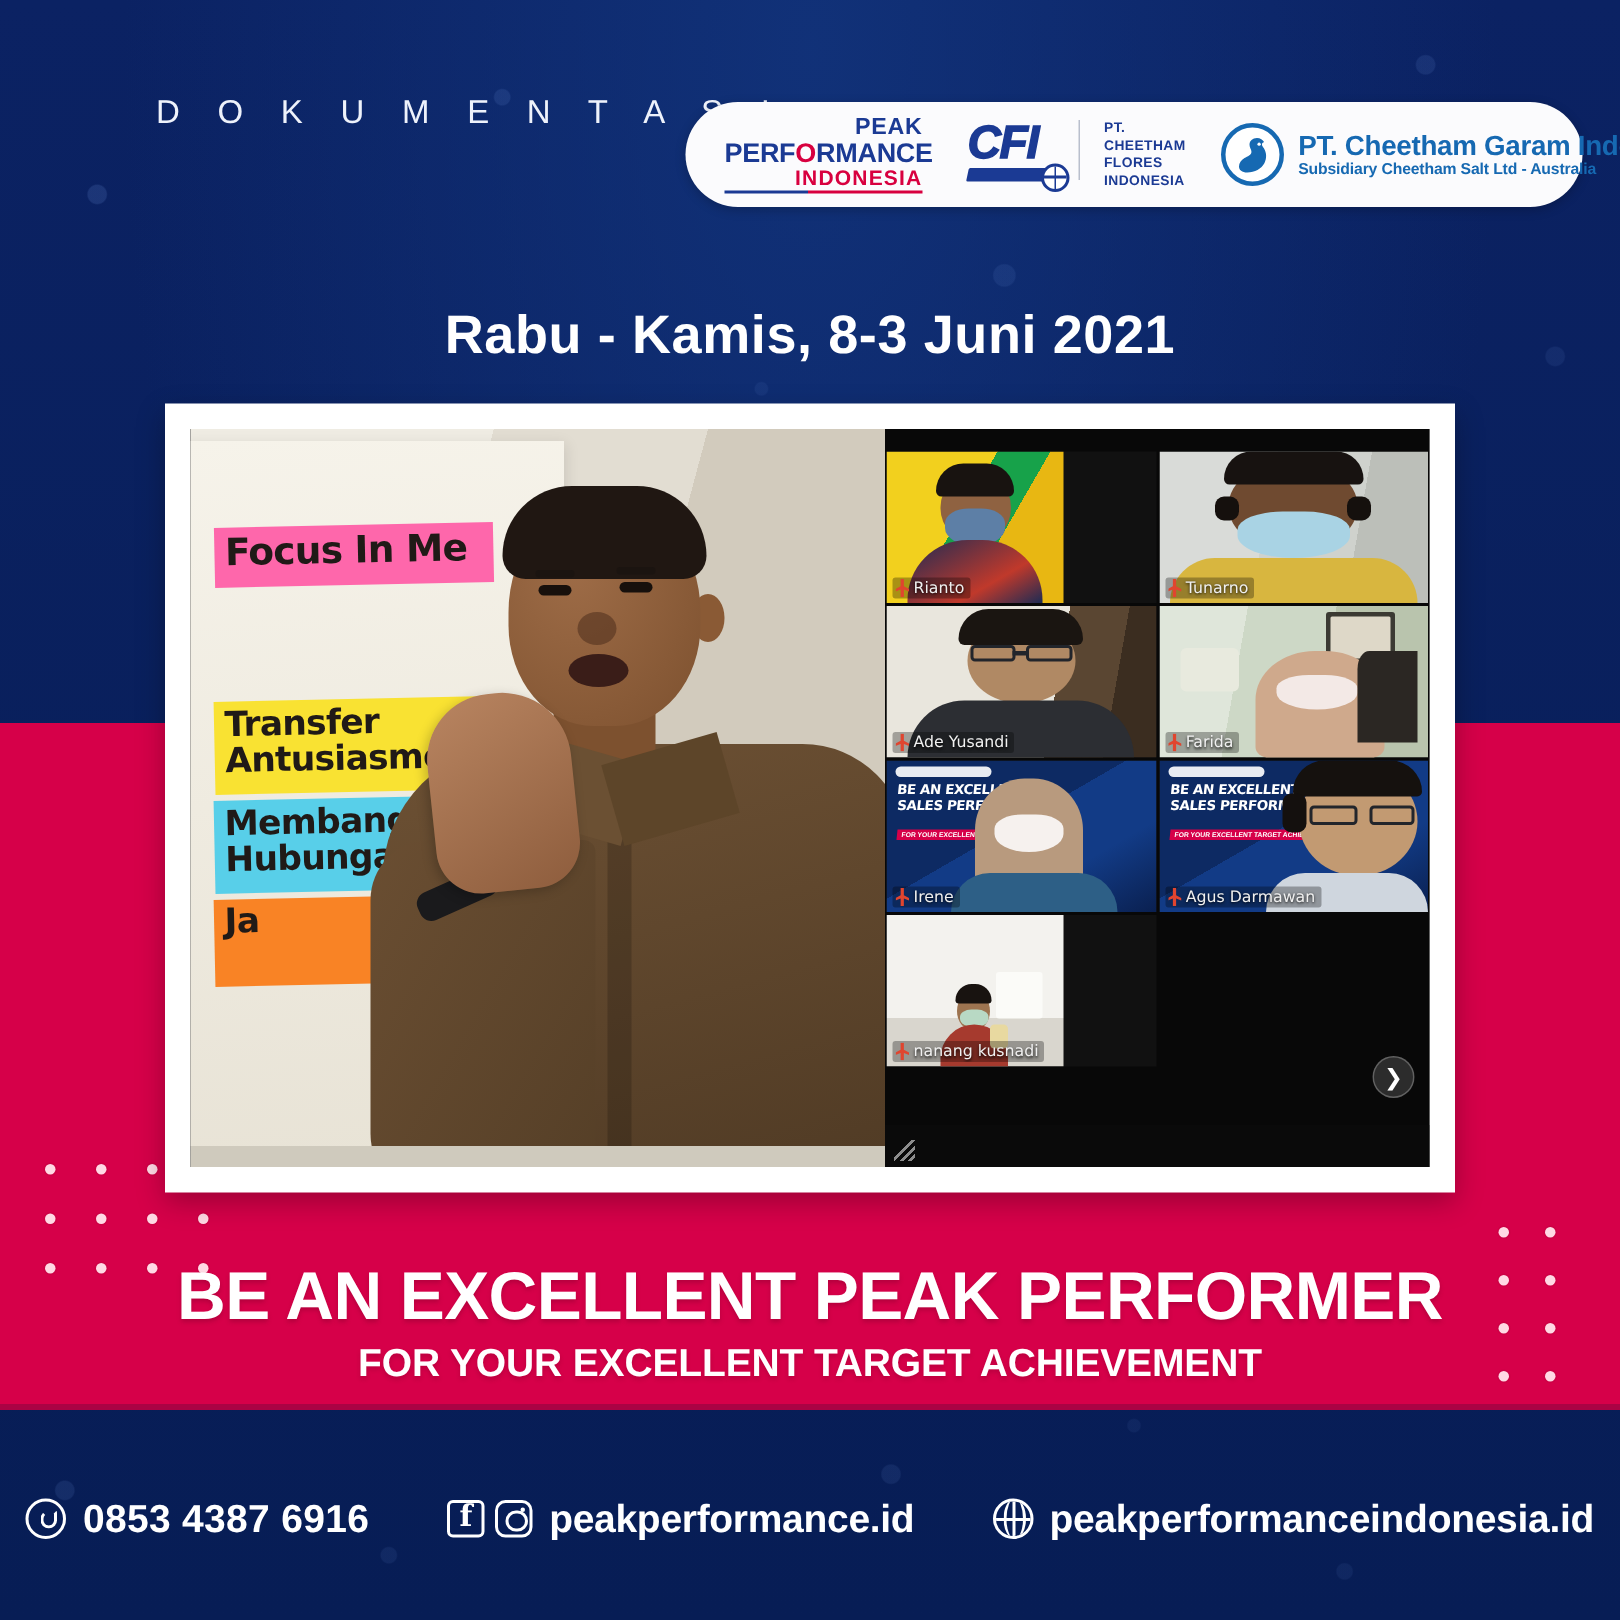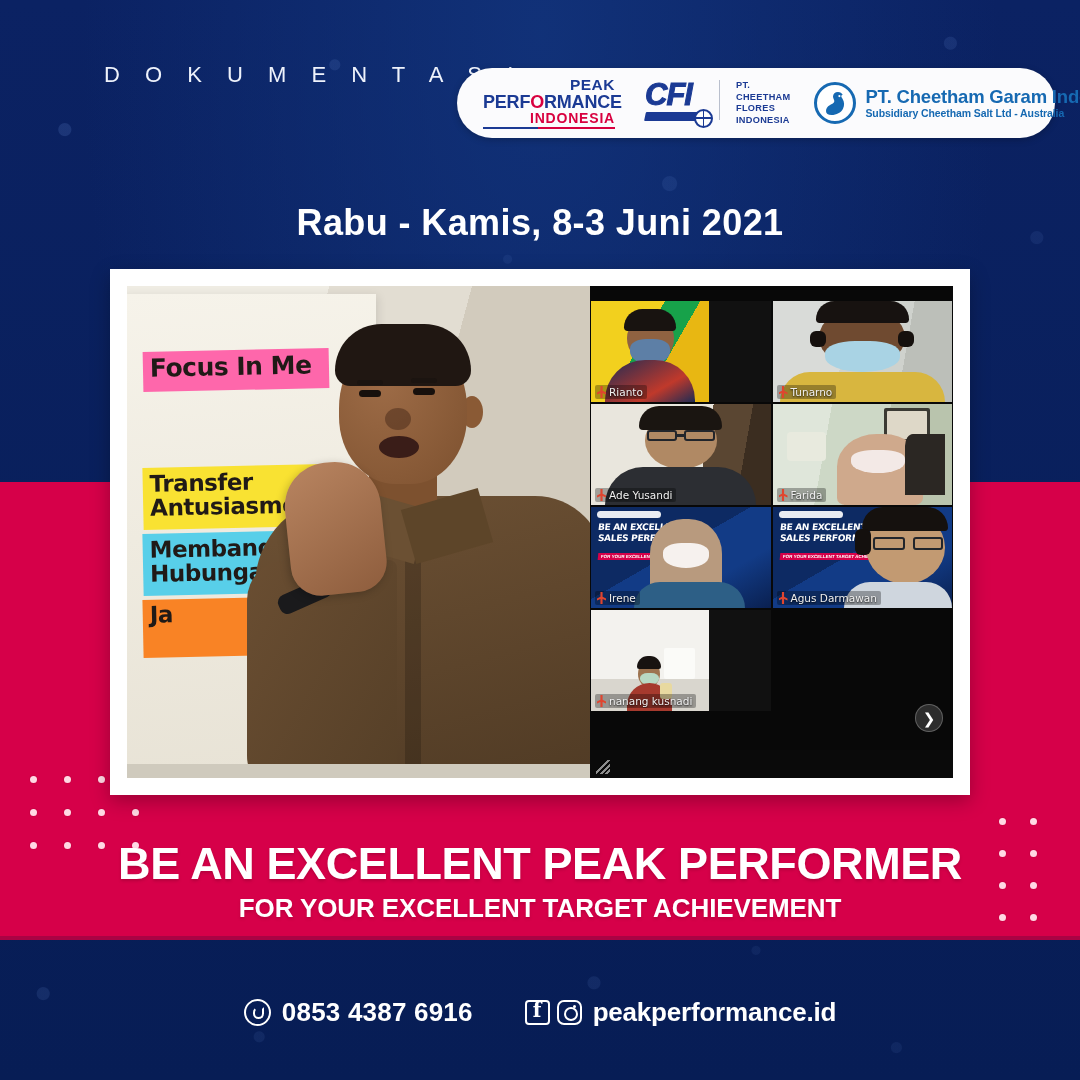--- a/index.html
+++ b/index.html
@@ -707,15 +707,21 @@
     </div>
 
     <div class="f-item">
       <div class="social-pair">
         <div class="ico fb-box"></div>
         <div class="ico ig-box"></div>
       </div>
       <span class="f-text">peakperformance.id</span>
     </div>
 
+    <div class="f-item">
+      <div class="ico globe">
+        <span class="globe-v"></span>
+      </div>
+      <span class="f-text">peakperformanceindonesia.id</span>
+    </div>
   </div>
 
 </div>
 
 </body></html>

